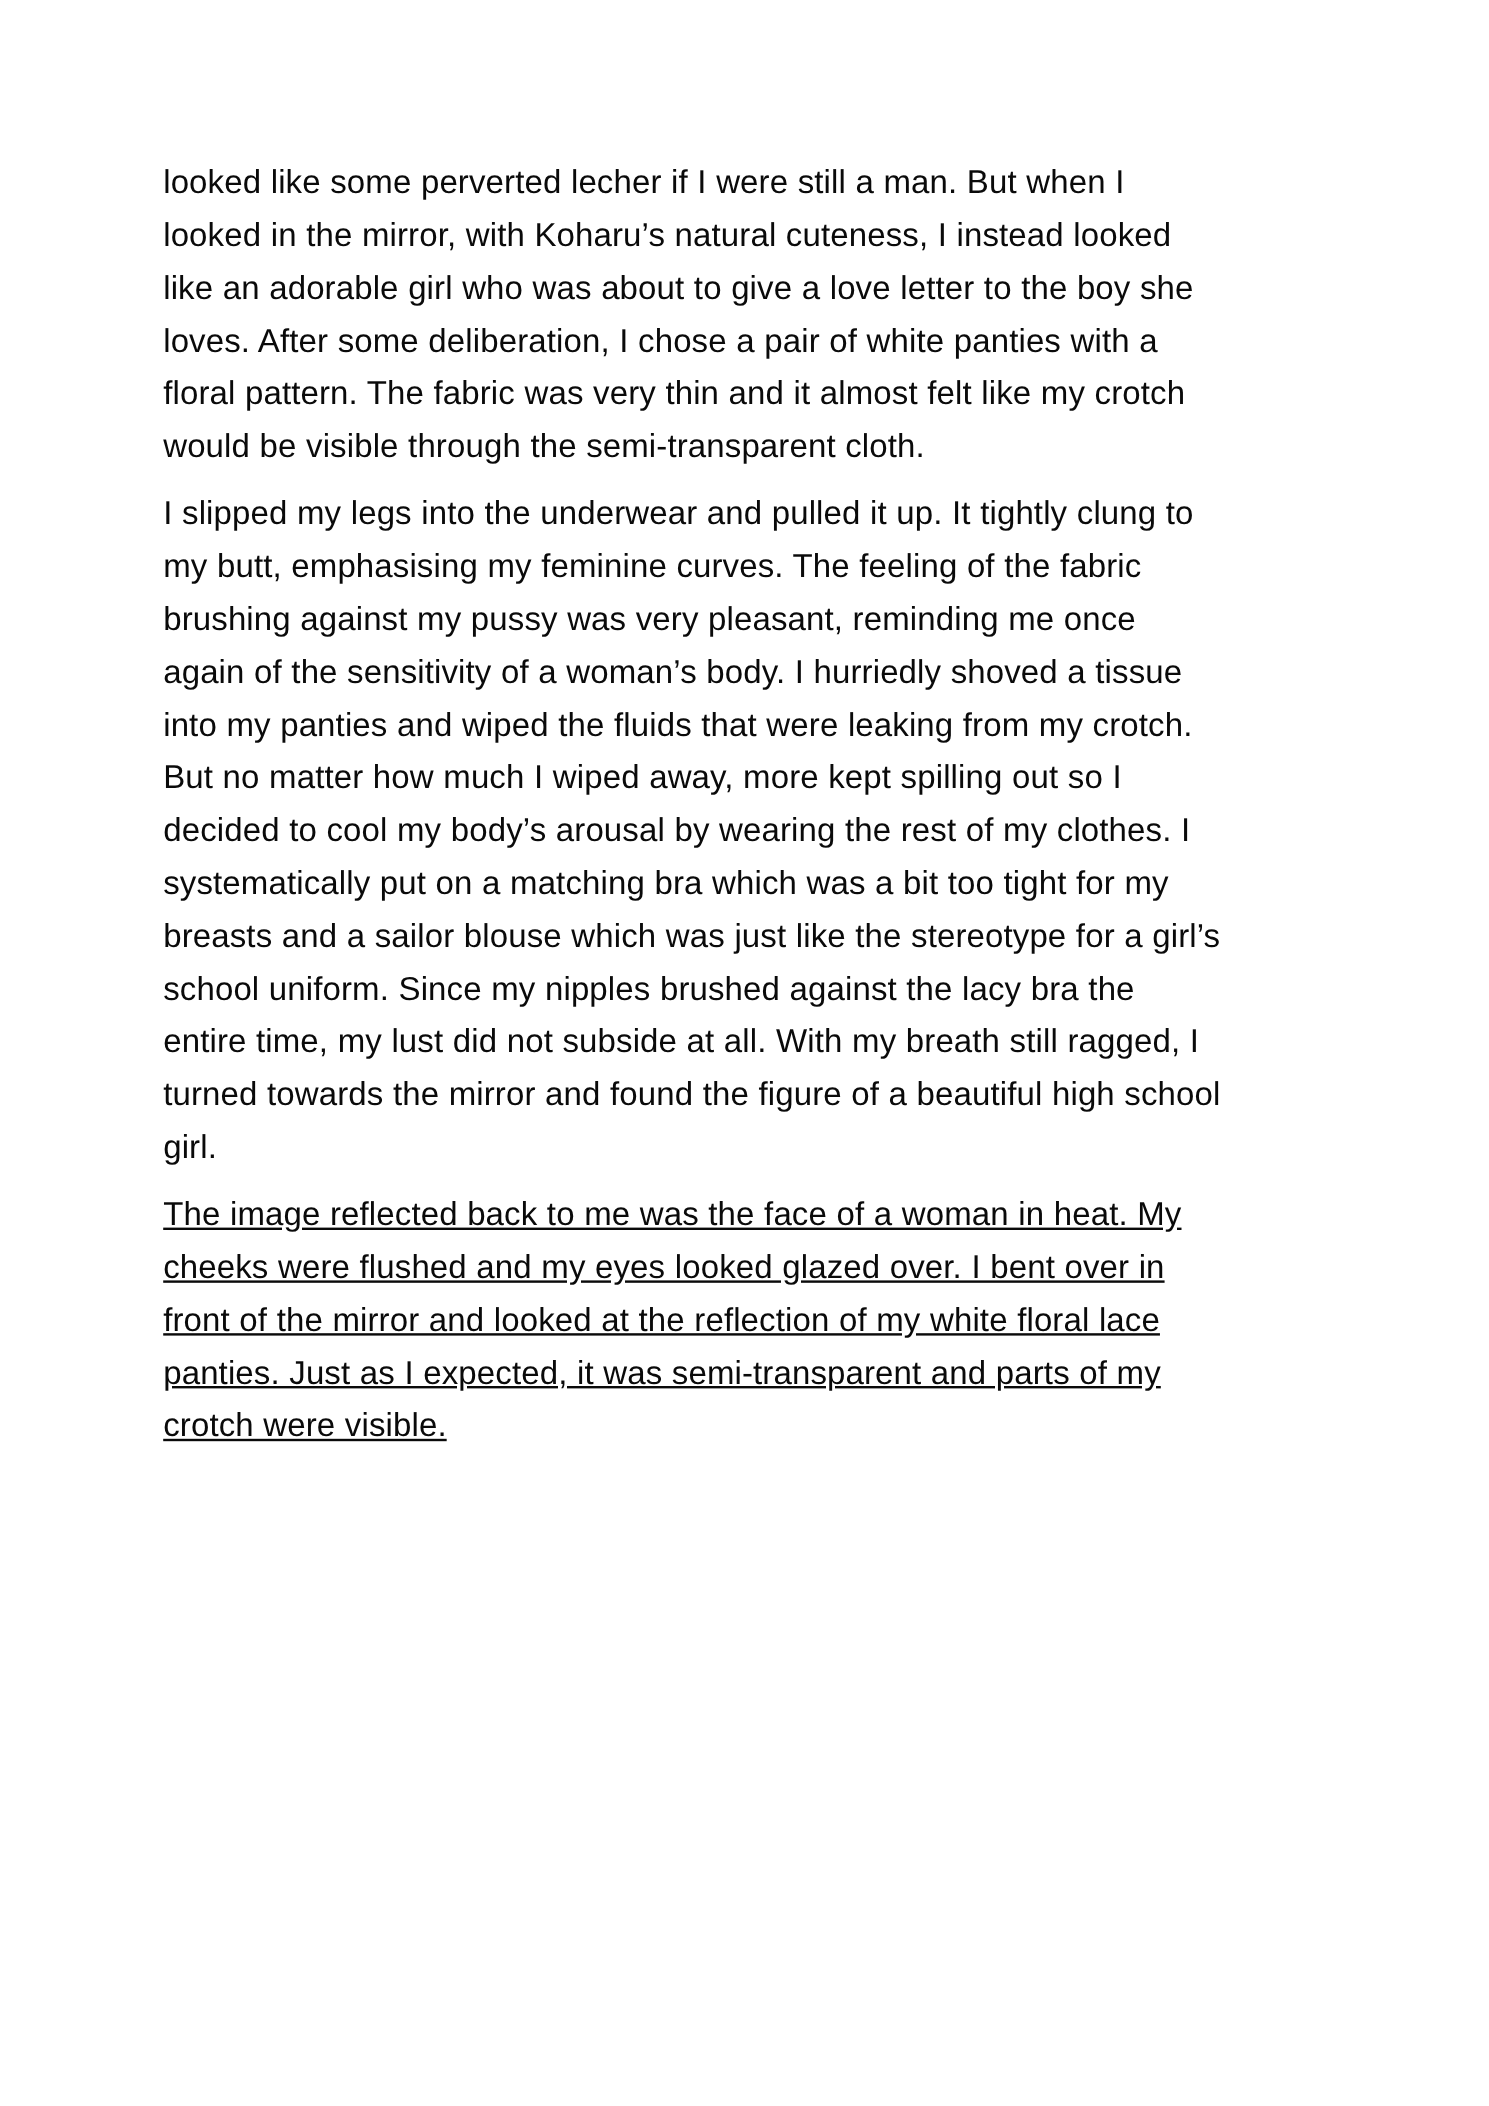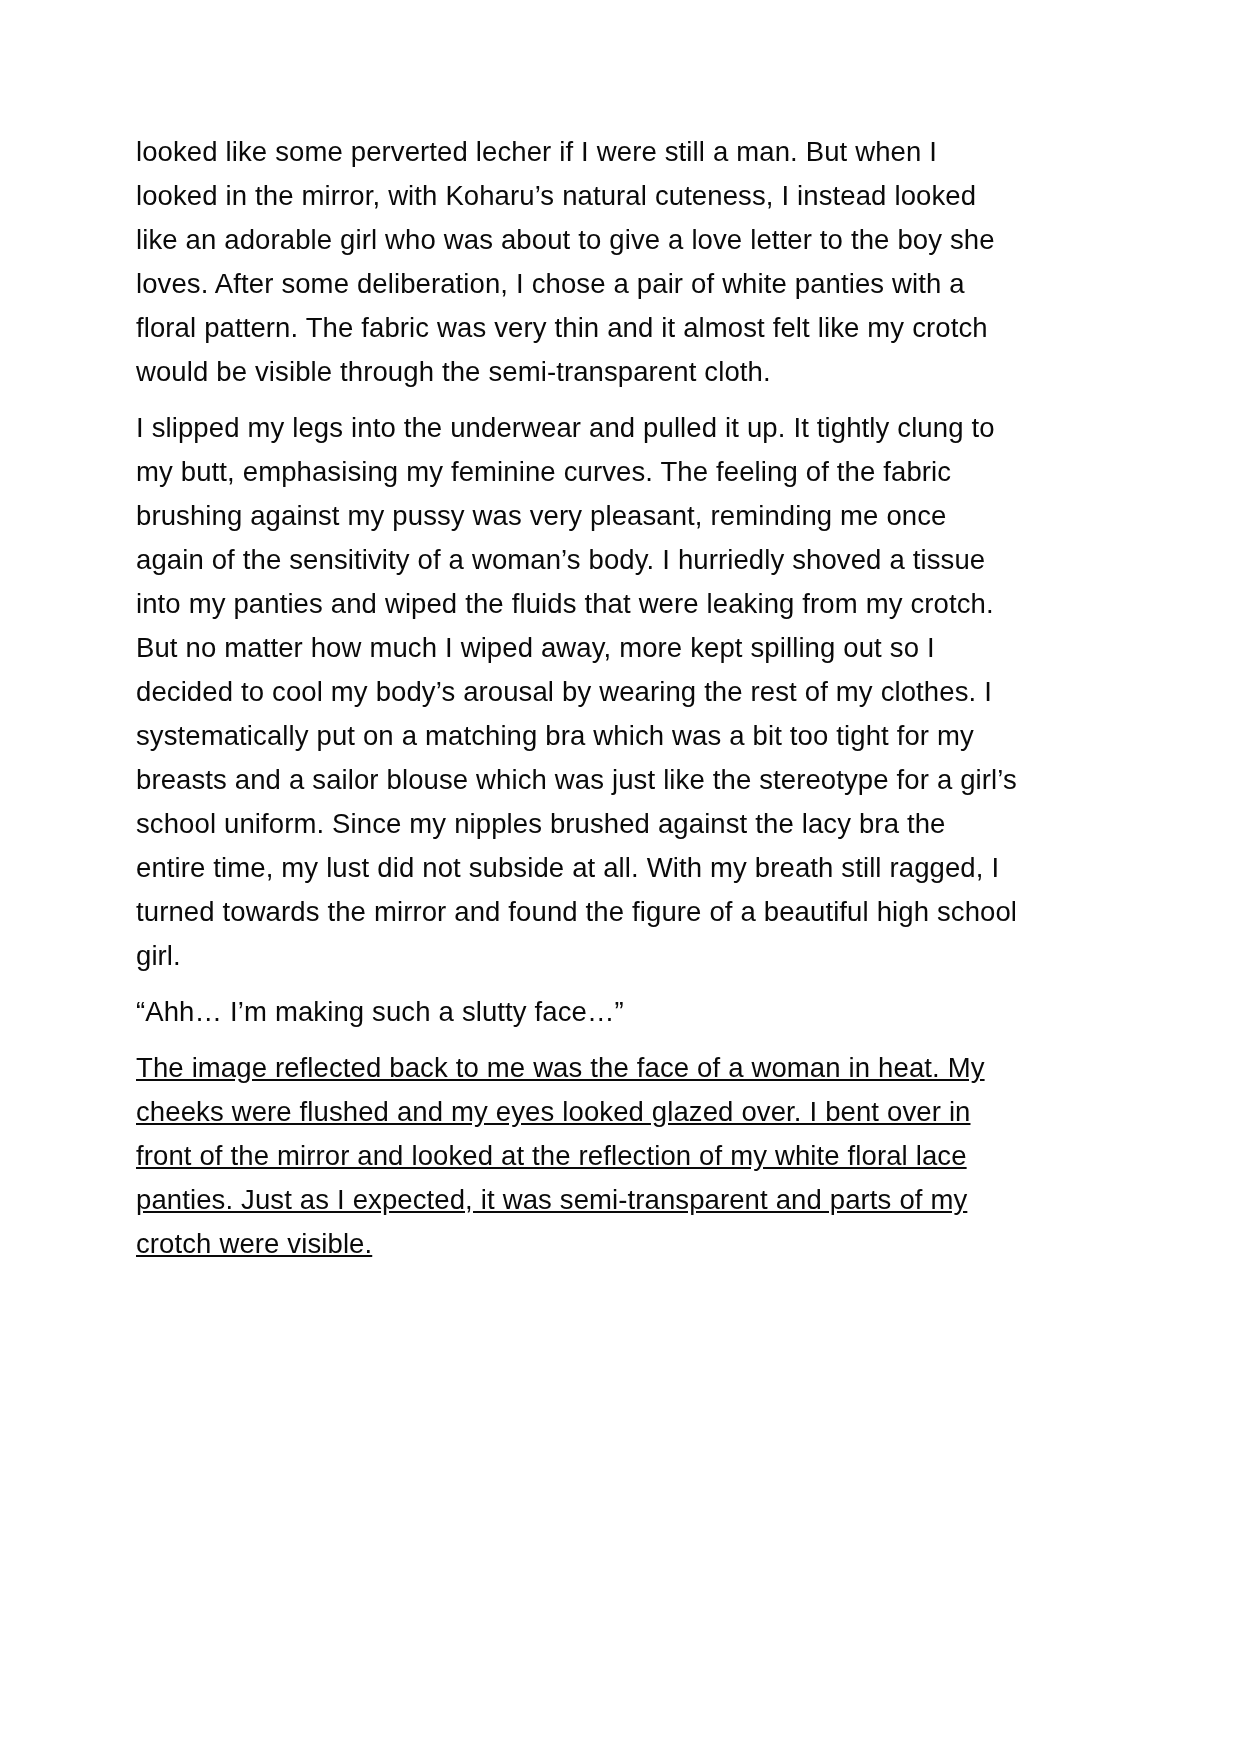--- a/index.html
+++ b/index.html
@@ -38,16 +38,15 @@
     text-decoration: underline;
   }
 </style>
 </head>
 <body>
 
 <div class="page">
   <div class="doc-body">
     <p class="para">looked like some perverted lecher if I were still a man. But when I looked in the mirror, with Koharu’s natural cuteness, I instead looked like an adorable girl who was about to give a love letter to the boy she loves. After some deliberation, I chose a pair of white panties with a floral pattern. The fabric was very thin and it almost felt like my crotch would be visible through the semi-transparent cloth.</p>
     <p class="para">I slipped my legs into the underwear and pulled it up. It tightly clung to my butt, emphasising my feminine curves. The feeling of the fabric brushing against my pussy was very pleasant, reminding me once again of the sensitivity of a woman’s body. I hurriedly shoved a tissue into my panties and wiped the fluids that were leaking from my crotch. But no matter how much I wiped away, more kept spilling out so I decided to cool my body’s arousal by wearing the rest of my clothes. I systematically put on a matching bra which was a bit too tight for my breasts and a sailor blouse which was just like the stereotype for a girl’s school uniform. Since my nipples brushed against the lacy bra the entire time, my lust did not subside at all. With my breath still ragged, I turned towards the mirror and found the figure of a beautiful high school girl.</p>
-    <p class="para">“Ahh… I’m making such a slutty face…”</p>
     <p class="para">The image reflected back to me was the face of a woman in heat. My cheeks were flushed and my eyes looked glazed over. I bent over in front of the mirror and looked at the reflection of my white floral lace panties. Just as I expected, it was semi-transparent and parts of my crotch were visible.</p>
   </div>
 </div>
 
 </body></html>

